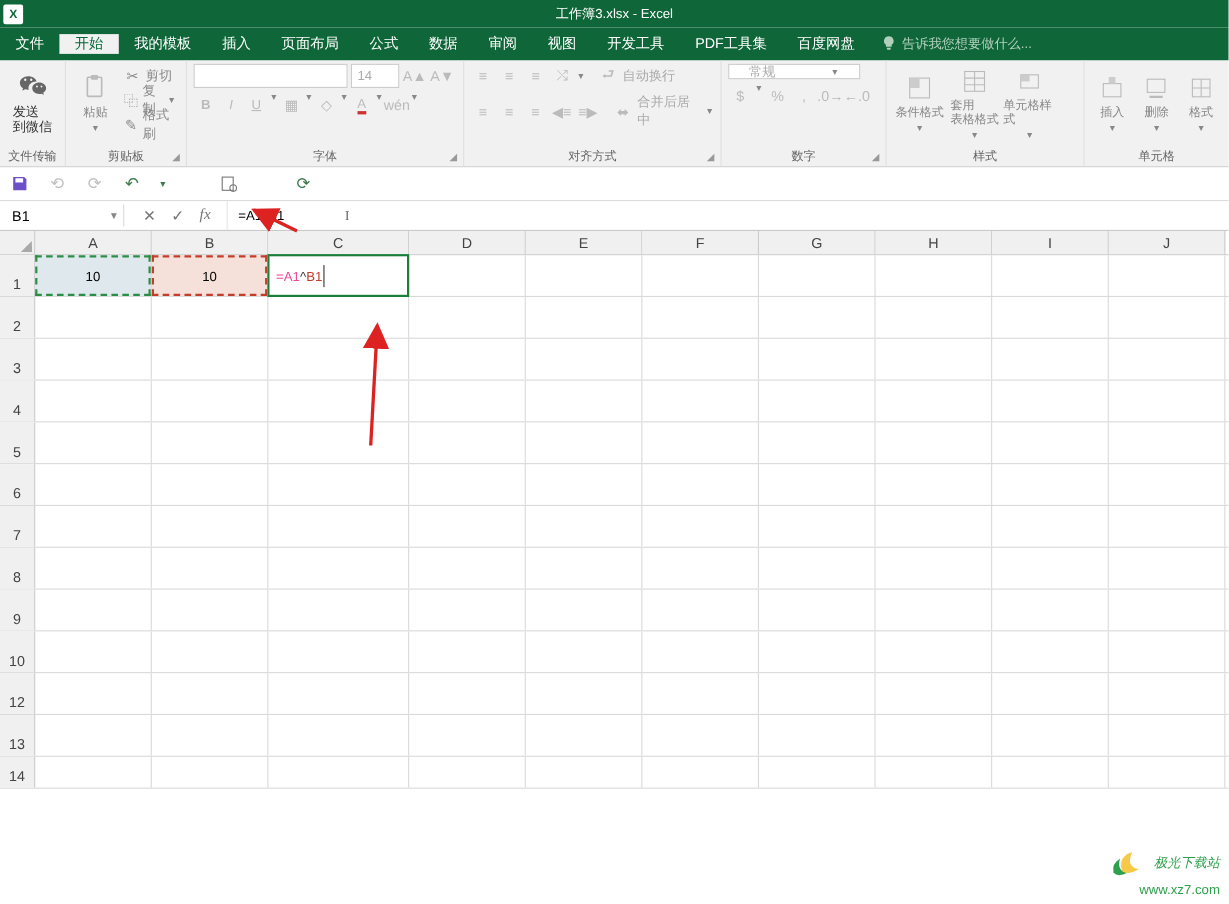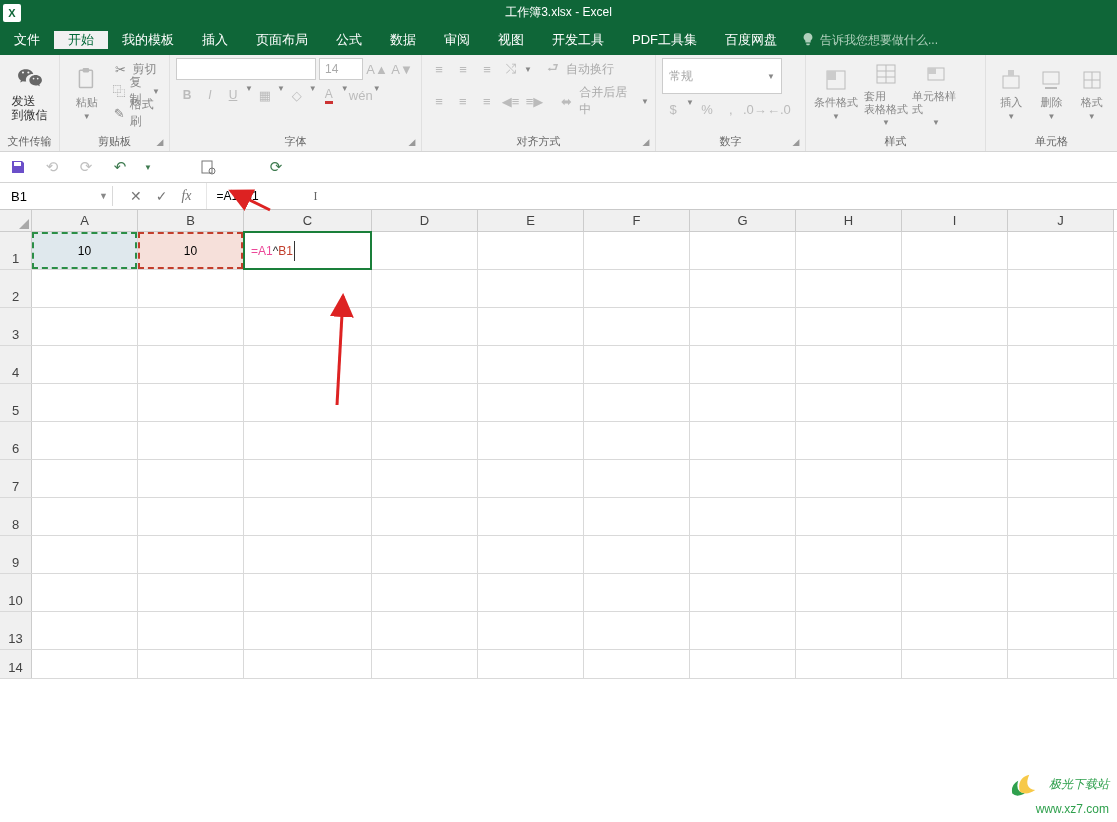--- a/index.html
+++ b/index.html
@@ -20,21 +20,21 @@
 .big-btn{display:flex;flex-direction:column;align-items:center;justify-content:center;width:48px;height:72px;color:#888;gap:3px}
 .big-btn.dk{color:#333}
 .big-btn .ic{width:26px;height:26px;display:flex;align-items:center;justify-content:center;font-size:20px}
 .big-btn .lbl{font-size:11px;line-height:1.1}
 .mini-row{display:flex;align-items:center;gap:4px;height:22px;color:#888;padding:0 3px}
 .mini-row .ic{width:16px;font-size:13px;display:inline-flex;justify-content:center}
 .drop{font-size:8px;color:#888}
 .font-input{width:140px;height:22px;border:1px solid #ccc;background:#fff;padding:0 5px;color:#aaa}
 .size-input{width:44px;height:22px;border:1px solid #ccc;background:#fff;padding:0 5px;color:#aaa}
 .sq{width:22px;height:22px;display:inline-flex;align-items:center;justify-content:center;color:#bbb;font-size:13px}
-.num-fmt{width:120px;height:36px;border:1px solid #ccc;background:#fff;display:flex;align-items:center;padding:0 6px;color:#aaa;justify-content:space-between}
+.num-fmt{width:120px;height:14px;border:1px solid #ccc;background:#fff;display:flex;align-items:center;padding:0 18px;color:#aaa;justify-content:space-between}
 .qat{height:31px;background:#fff;border-bottom:1px solid #d4d4d4;display:flex;align-items:center;padding:0 8px;gap:14px}
 .qat .qic{width:20px;height:20px;display:inline-flex;align-items:center;justify-content:center;color:#3d7a4f;font-size:15px}
 .qat .qic.gray{color:#c0c0c0}
 .formula-bar{height:27px;border-bottom:1px solid #c9c9c9;display:flex;align-items:stretch;background:#fff}
 .name-box{width:110px;border-right:1px solid #d9d9d9;display:flex;align-items:center;padding:0 8px;position:relative;margin:3px}
 .name-box input{border:none;outline:none;width:80px;font-size:13px}
 .name-box .dd{position:absolute;right:4px;color:#888;font-size:9px}
 .fx-btns{display:flex;align-items:center;padding:0 14px;gap:14px;border-right:1px solid #e6e6e6;color:#777}
 .fx-btns span{cursor:pointer;font-size:14px}
 .fx-btns .fx{font-style:italic;font-family:serif}
@@ -494,20 +494,33 @@
       <div class="cell" style="width:128px"></div>
       <div class="cell"></div>
       <div class="cell"></div>
       <div class="cell"></div>
       <div class="cell"></div>
       <div class="cell"></div>
       <div class="cell"></div>
       <div class="cell"></div>
     </div>
   <div class="row">
+      <div class="row-h">12</div>
+      <div class="cell"></div>
+      <div class="cell"></div>
+      <div class="cell" style="width:128px"></div>
+      <div class="cell"></div>
+      <div class="cell"></div>
+      <div class="cell"></div>
+      <div class="cell"></div>
+      <div class="cell"></div>
+      <div class="cell"></div>
+      <div class="cell"></div>
+    </div>
+  <div class="row">
       <div class="row-h">13</div>
       <div class="cell"></div>
       <div class="cell"></div>
       <div class="cell" style="width:128px"></div>
       <div class="cell"></div>
       <div class="cell"></div>
       <div class="cell"></div>
       <div class="cell"></div>
       <div class="cell"></div>
       <div class="cell"></div>

